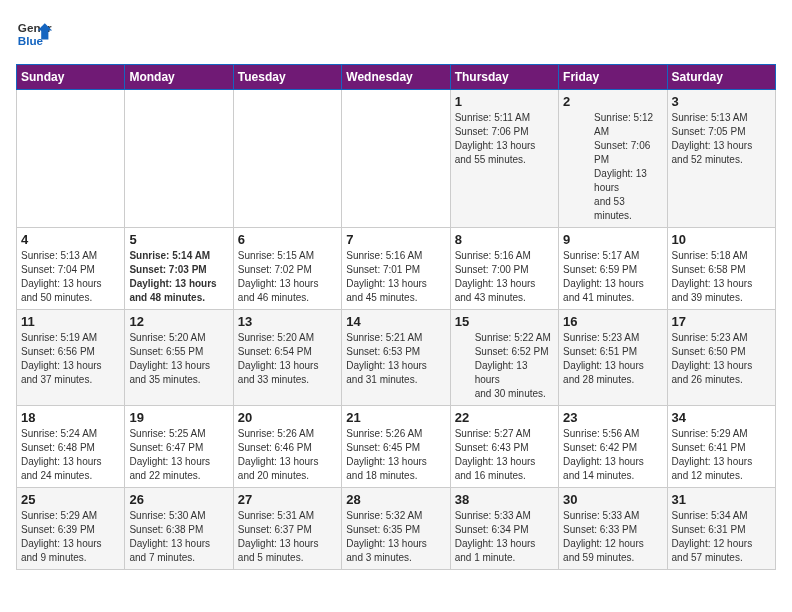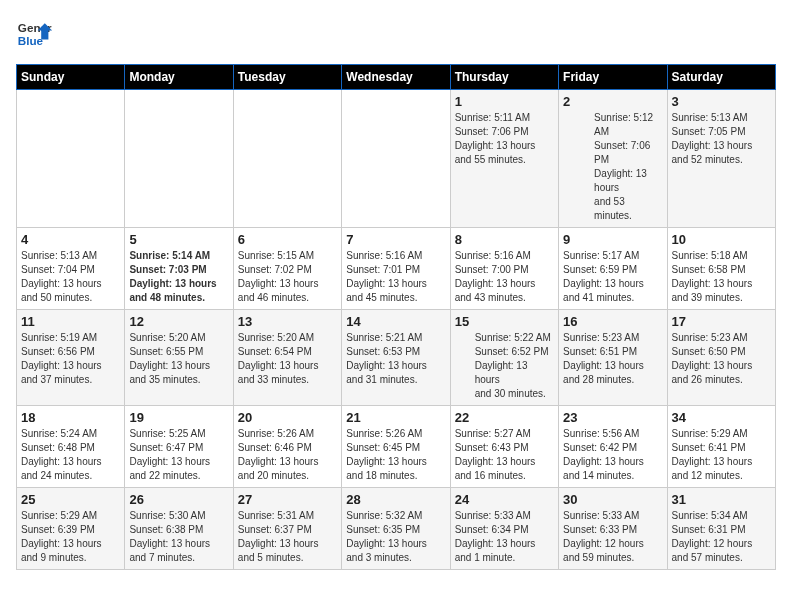--- a/index.html
+++ b/index.html
@@ -36,21 +36,21 @@
     .subtitle {
       font-size: 16px;
       color: #444;
     }
     table {
       width: 100%;
       border-collapse: collapse;
       table-layout: fixed;
     }
     thead tr th {
-      background: #000000;
+      background: #701a75;
       color: #fff;
       font-size: 12px;
       font-weight: bold;
       padding: 5px 4px;
       text-align: left;
       border: 1px solid #1565c0;
     }
     tbody tr td {
       border: 1px solid #ccc;
       vertical-align: top;
@@ -312,21 +312,21 @@
 and 5 minutes.</div>
         </td>
         <td>
           <span class="day-num">28</span>
           <div class="day-info" style="white-space: pre-line;">Sunrise: 5:32 AM
 Sunset: 6:35 PM
 Daylight: 13 hours
 and 3 minutes.</div>
         </td>
         <td>
-          <span class="day-num">24</span>
+          <span class="day-num">38</span>
           <div class="day-info" style="white-space: pre-line;">Sunrise: 5:33 AM
 Sunset: 6:34 PM
 Daylight: 13 hours
 and 1 minute.</div>
         </td>
         <td>
           <span class="day-num">30</span>
           <div class="day-info" style="white-space: pre-line;">Sunrise: 5:33 AM
 Sunset: 6:33 PM
 Daylight: 12 hours

